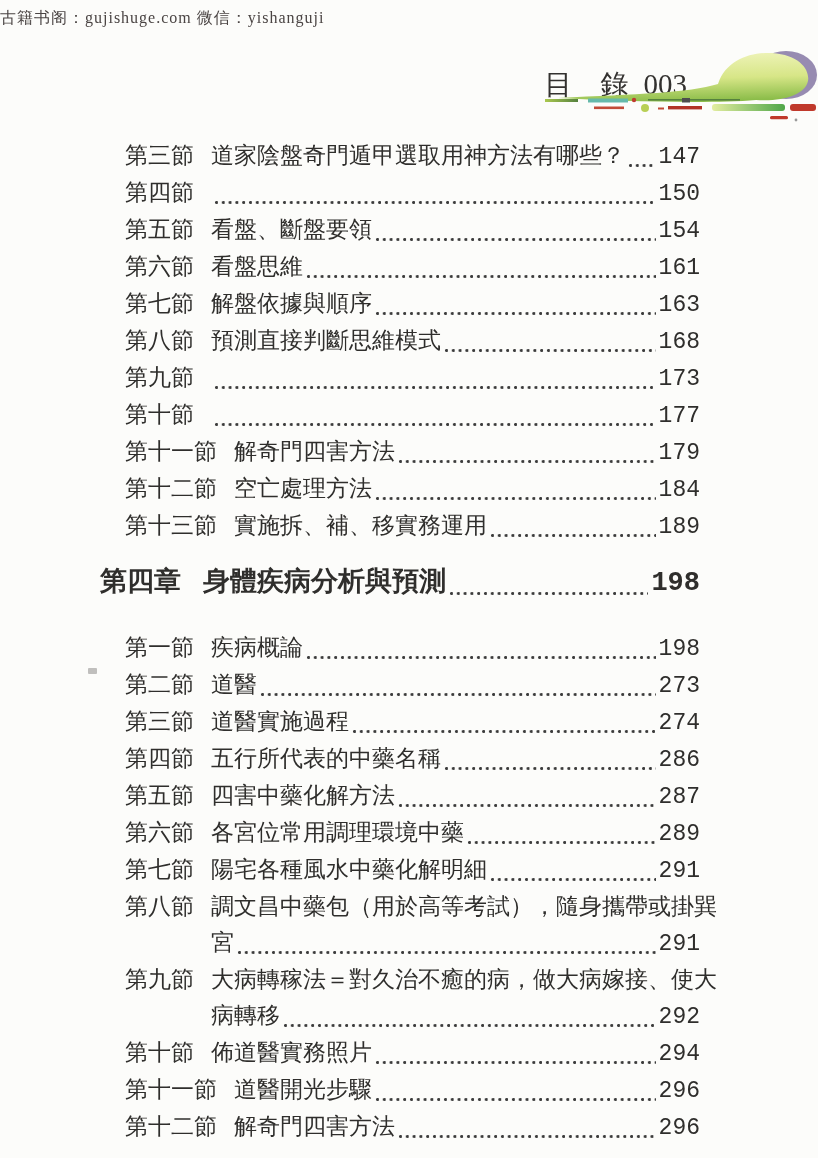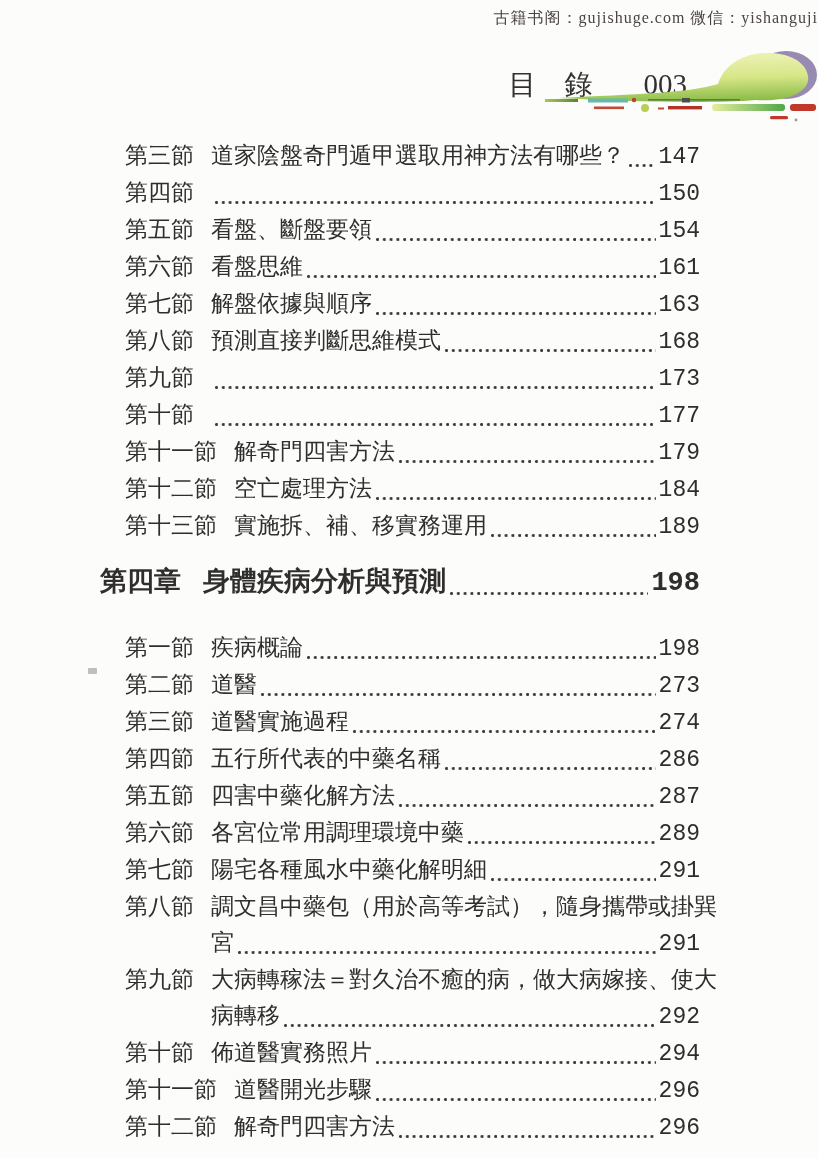--- a/index.html
+++ b/index.html
@@ -2,30 +2,30 @@
 <html><head>
 <meta charset="utf-8">
 <style>
   html,body{margin:0;padding:0;}
   body{
     width:818px;height:1158px;position:relative;overflow:hidden;
     background:#fcfcfa;color:#2f2e2c;
     font-family:"Liberation Serif","DejaVu Serif",serif;
   }
   .watermark{
-    position:absolute;top:8px;left:0;width:100%;text-align:right;
+    position:absolute;top:8px;left:0;width:100%;text-align:left;
     font-size:16px;color:#4a4443;letter-spacing:1px;
   }
   .header{position:absolute;top:48px;left:0;width:818px;height:80px;}
   .header-title{
     position:absolute;top:18px;right:131px;display:flex;align-items:baseline;
-    font-size:28px;color:#33312f;gap:30px;
+    font-size:28px;color:#33312f;
   }
   .header-title .toc-word{letter-spacing:0;}
-  .header-title .hdr-page{margin-left:21px;font-size:29px;}
+  .header-title .hdr-page{margin-left:15px;font-size:29px;}
   .swoosh{position:absolute;top:0;right:0;width:280px;height:78px;}
   .toc{
     position:absolute;top:138px;left:100px;width:600px;
     font-size:23px;line-height:36px;
   }
   .row{display:flex;align-items:baseline;}
   .sec{padding-left:25px;}
   .lbl{white-space:nowrap;margin-right:17px;flex:0 0 auto;}
   .ttl{white-space:nowrap;flex:0 0 auto;}
   .dots{

